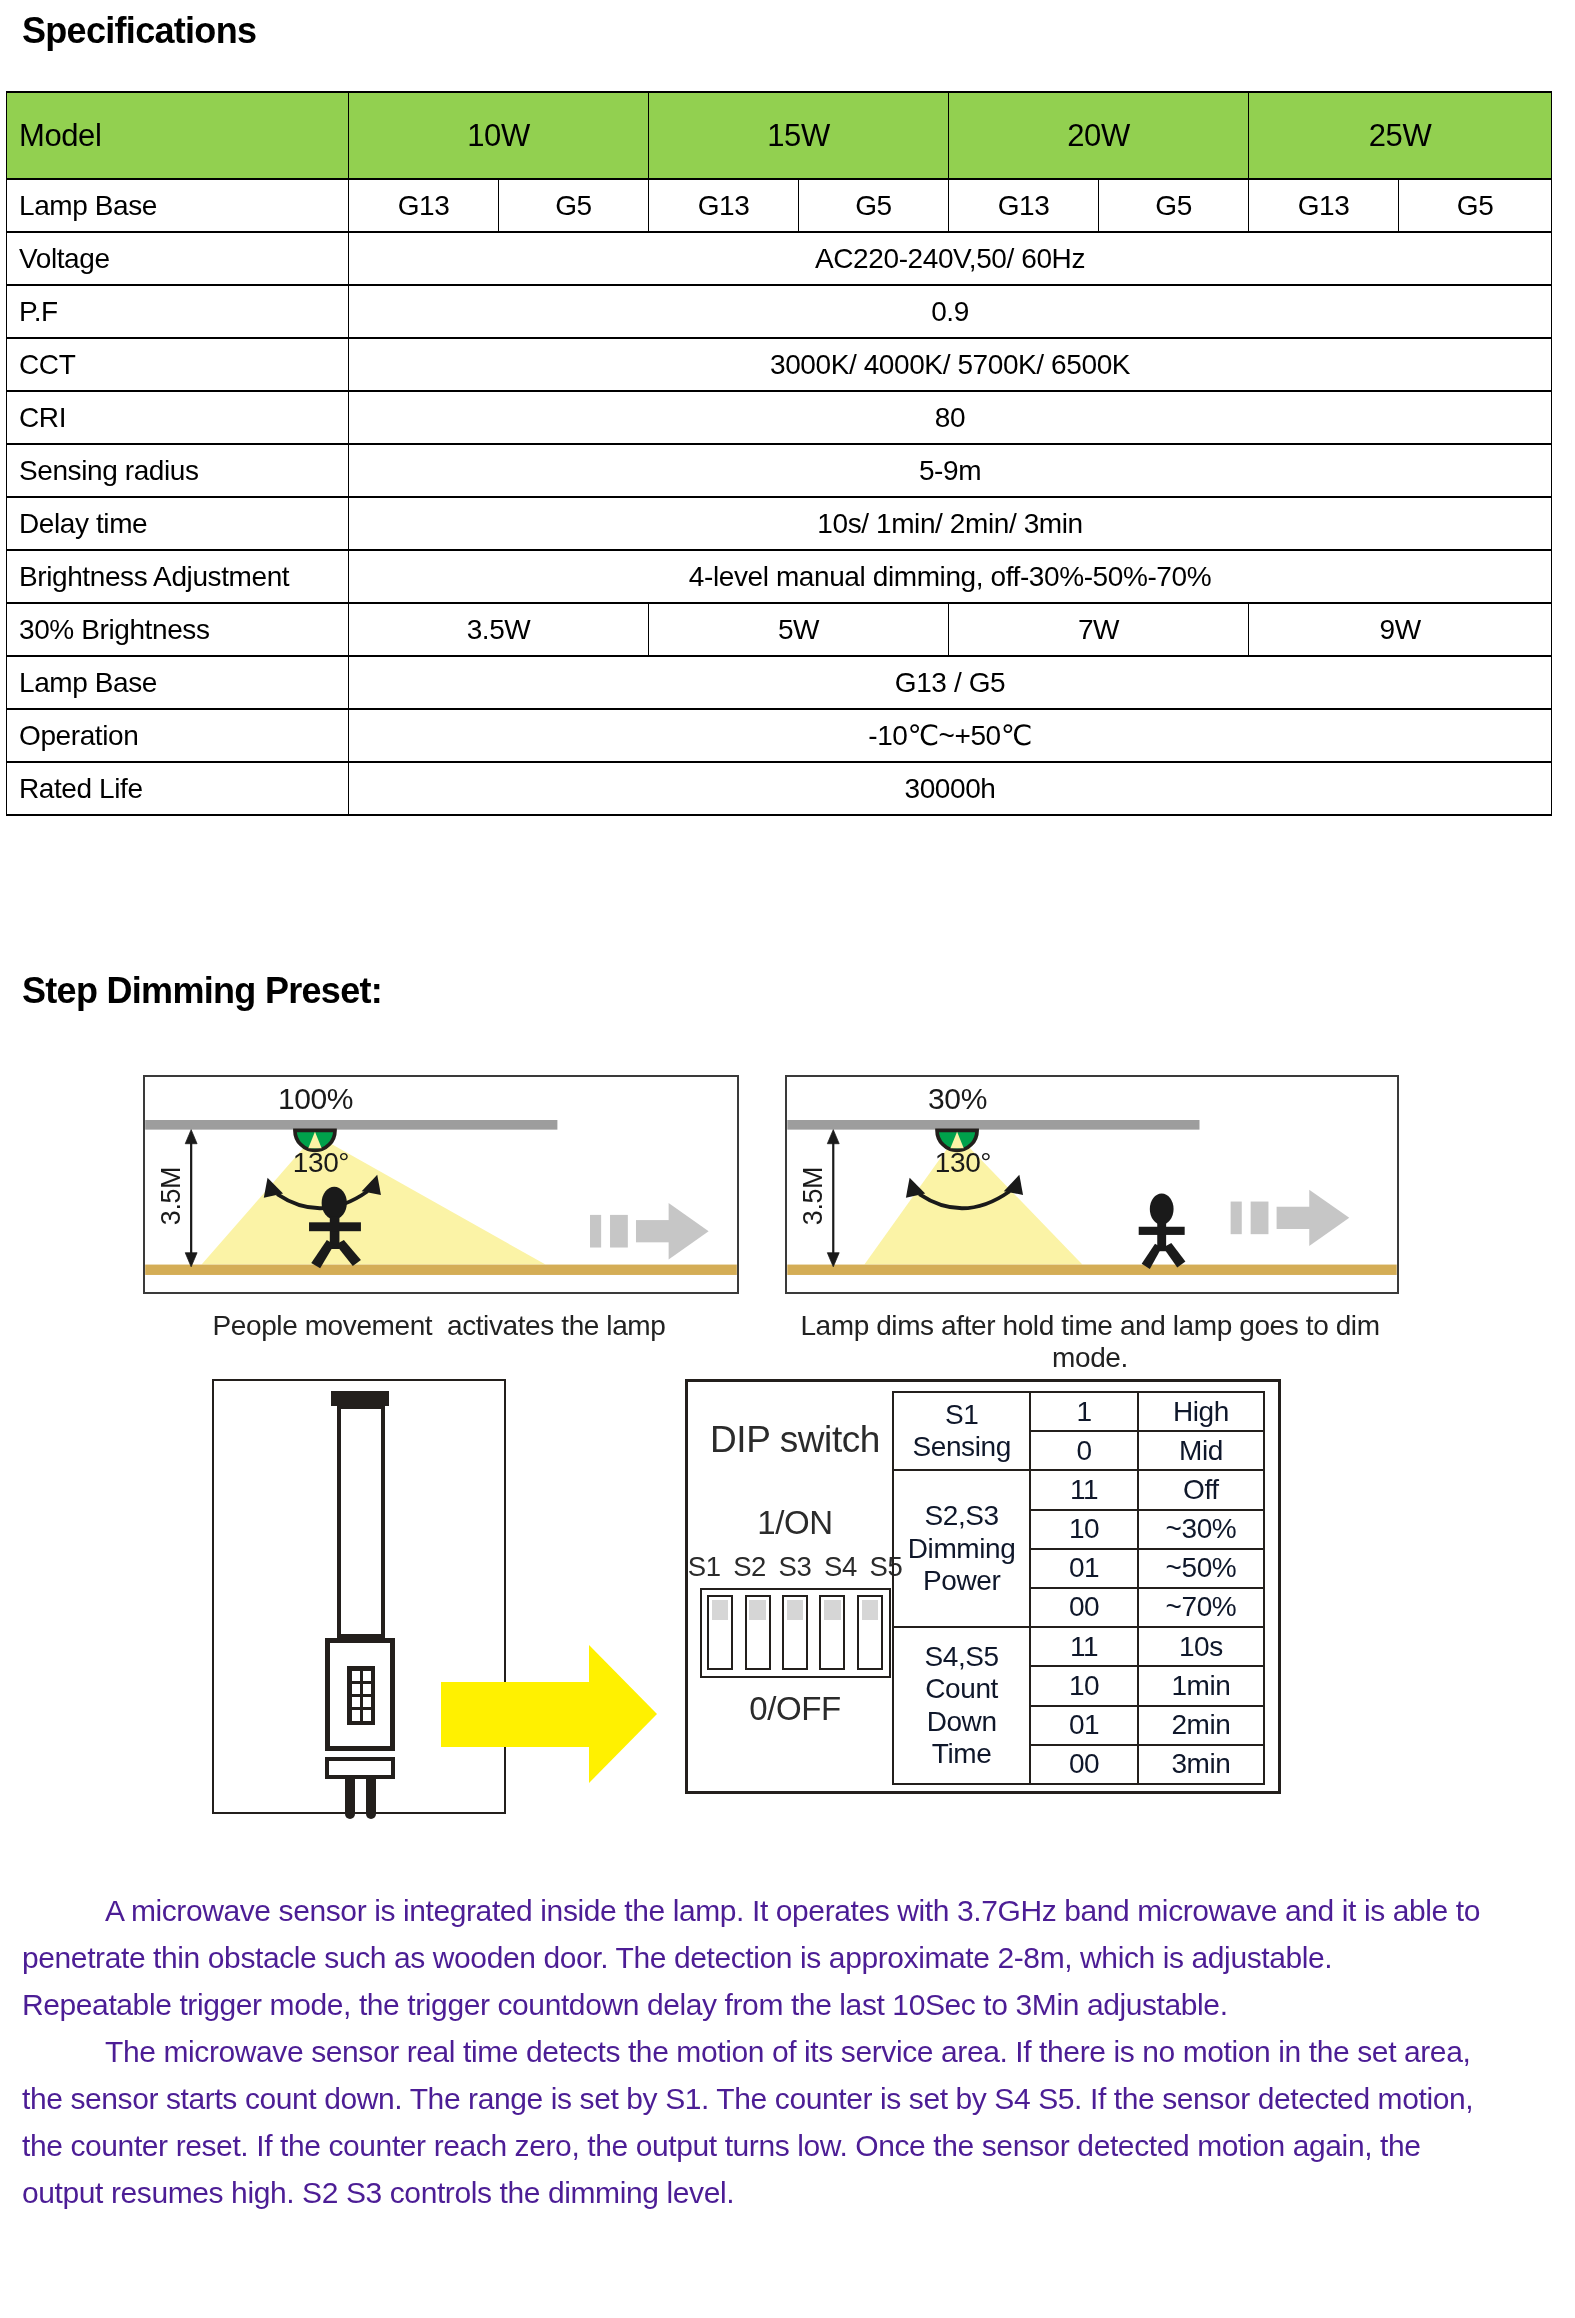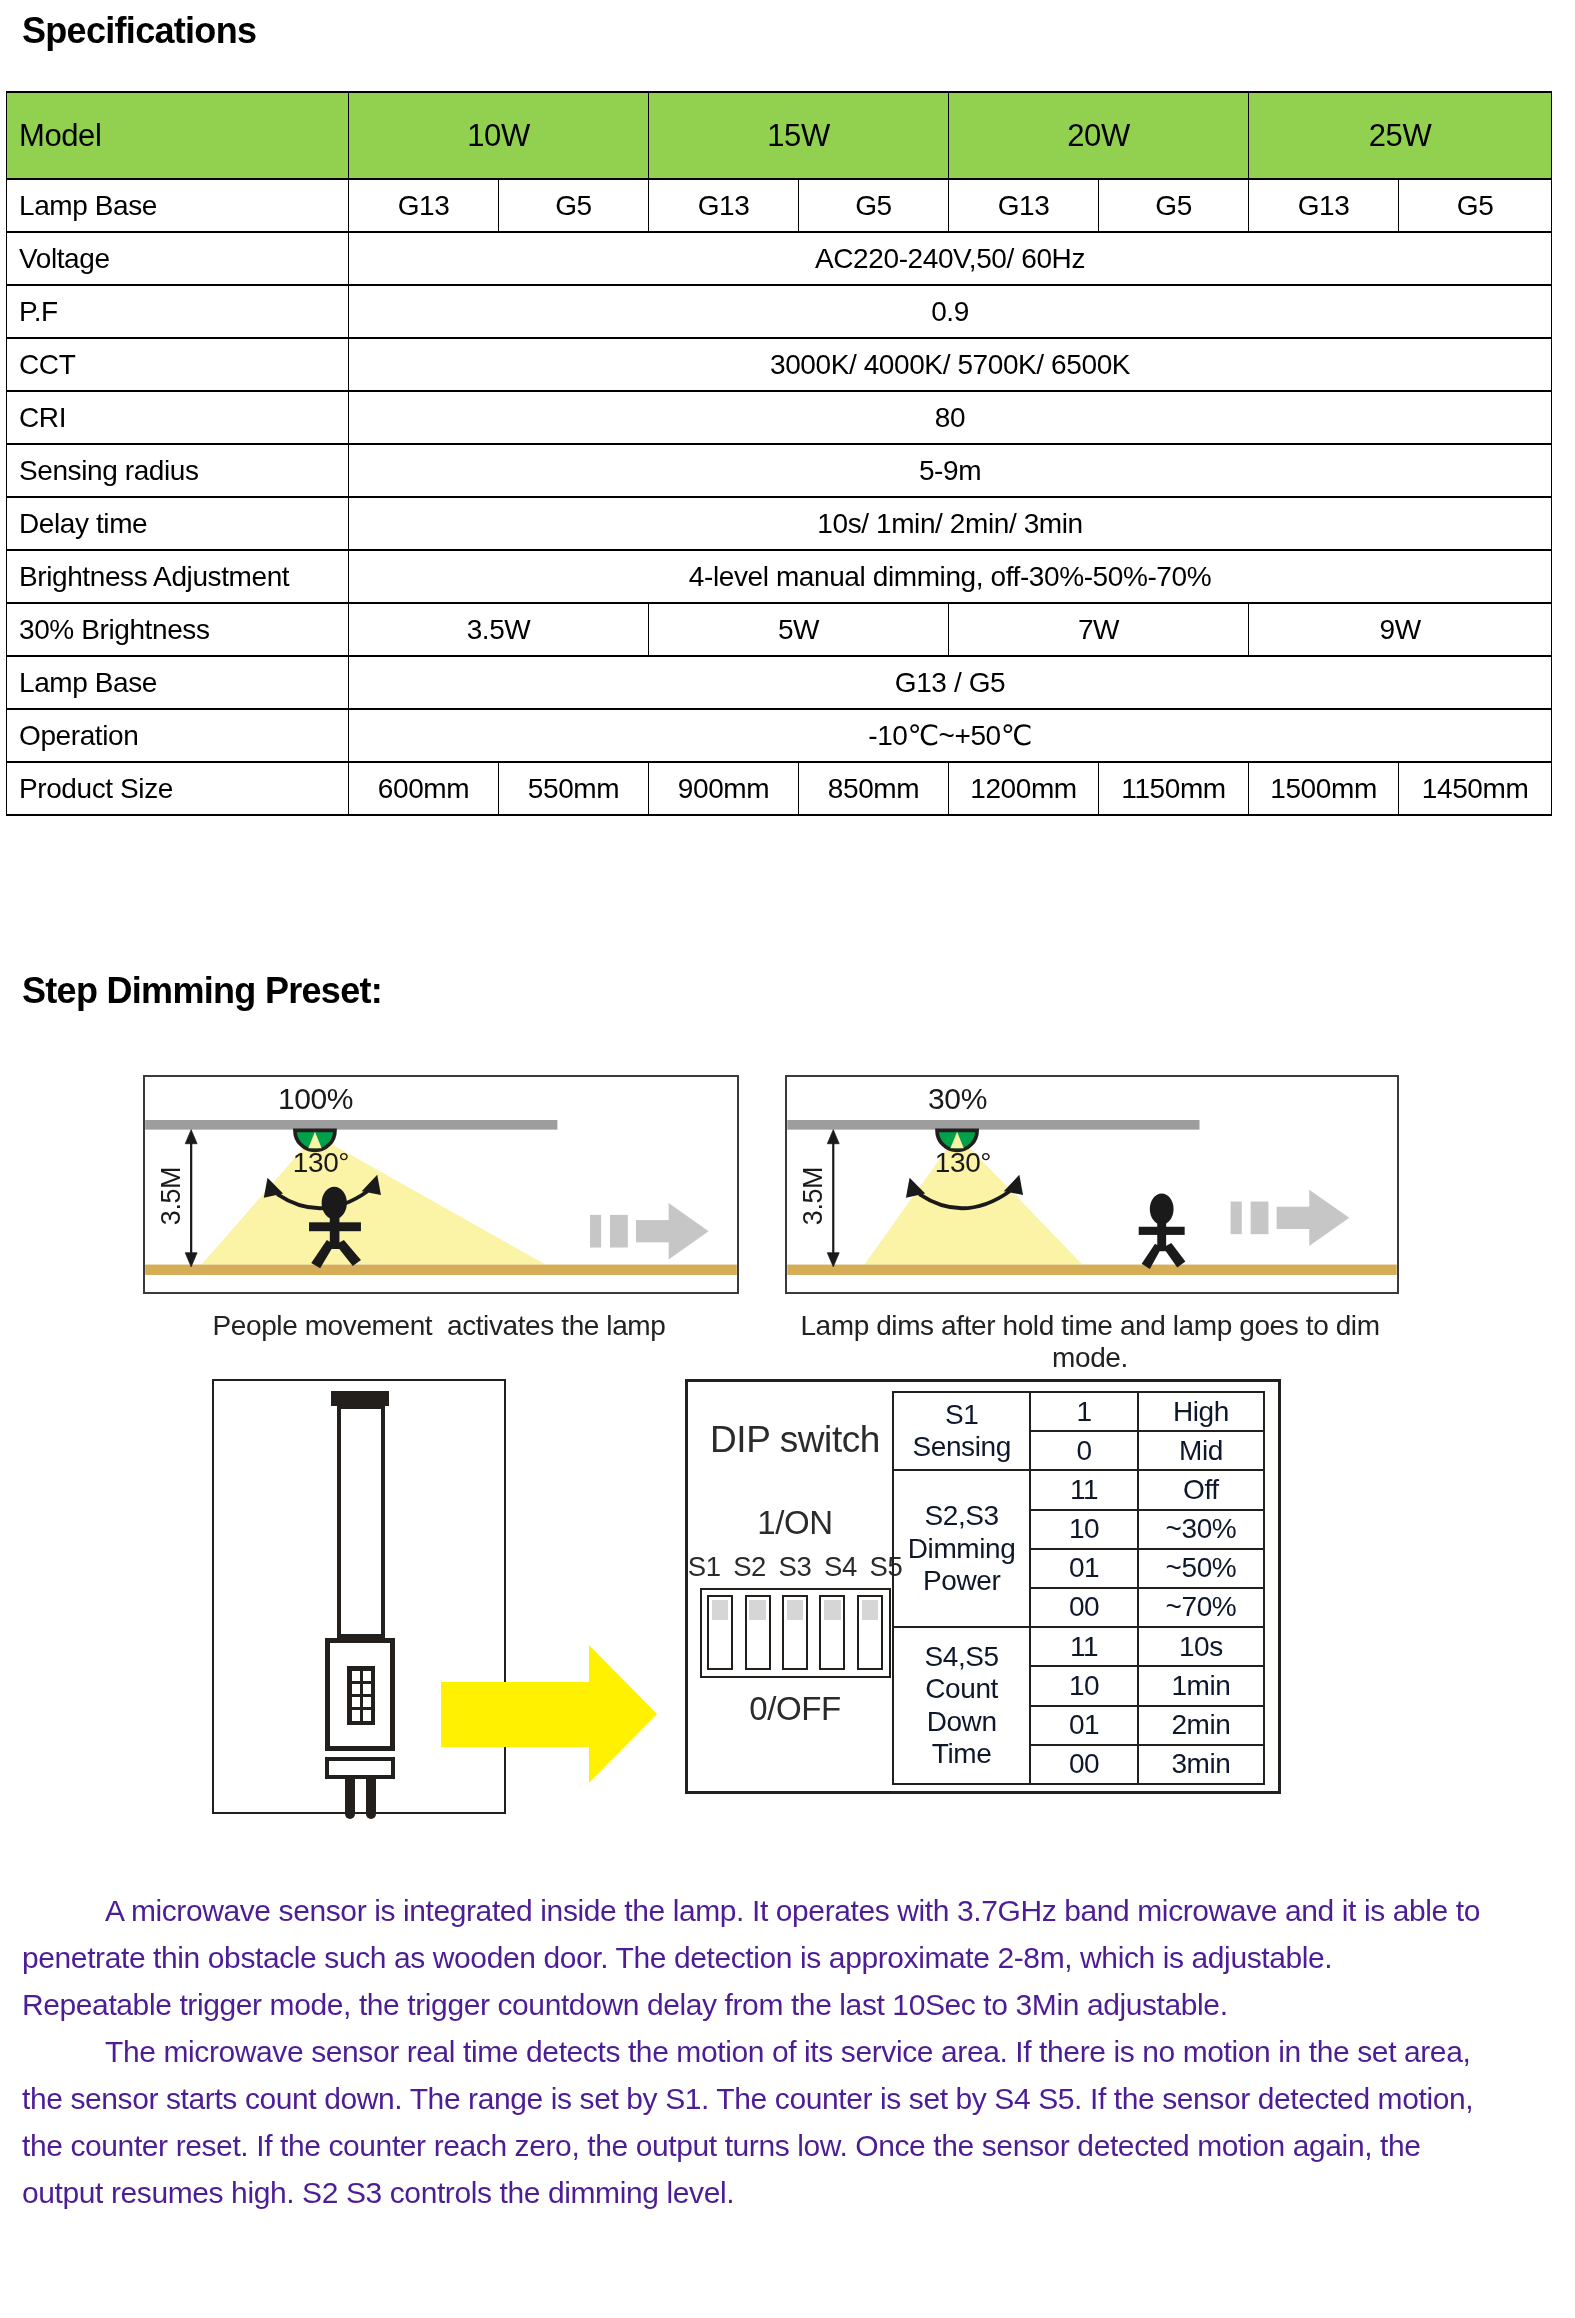--- a/index.html
+++ b/index.html
@@ -161,29 +161,22 @@
     </tr>
     <tr>
       <td class="lbl">Lamp Base</td>
       <td colspan="8">G13 / G5</td>
     </tr>
     <tr>
       <td class="lbl">Operation</td>
       <td colspan="8">-10℃~+50℃</td>
     </tr>
     <tr>
-      <td class="lbl">Product Size</td>
-      <td>600mm</td>
-      <td>550mm</td>
-      <td>900mm</td>
-      <td>850mm</td>
-      <td>1200mm</td>
-      <td>1150mm</td>
-      <td>1500mm</td>
-      <td>1450mm</td>
+      <td class="lbl">Rated Life</td>
+      <td colspan="8">30000h</td>
     </tr>
   </tbody>
     </table>
 
   <div class="h1" id="title2">Step Dimming Preset:</div>
 
   <div class="diag" id="diag1">
     <svg width="592" height="215" viewBox="0 0 798 290">
       <polygon points="229,78 76,253 540,253" fill="#fbf3a6"></polygon>
       <rect x="0" y="253" width="798" height="14" fill="#d4ad56"></rect>

